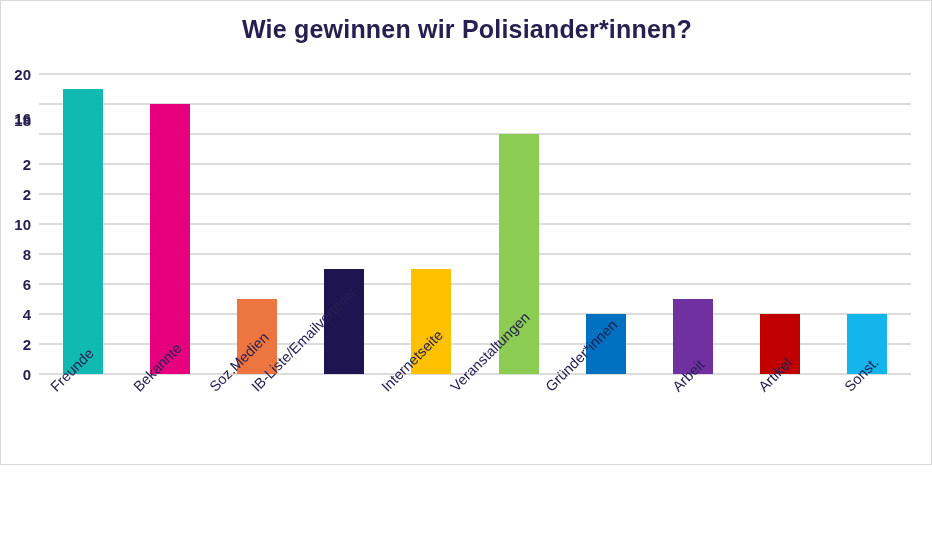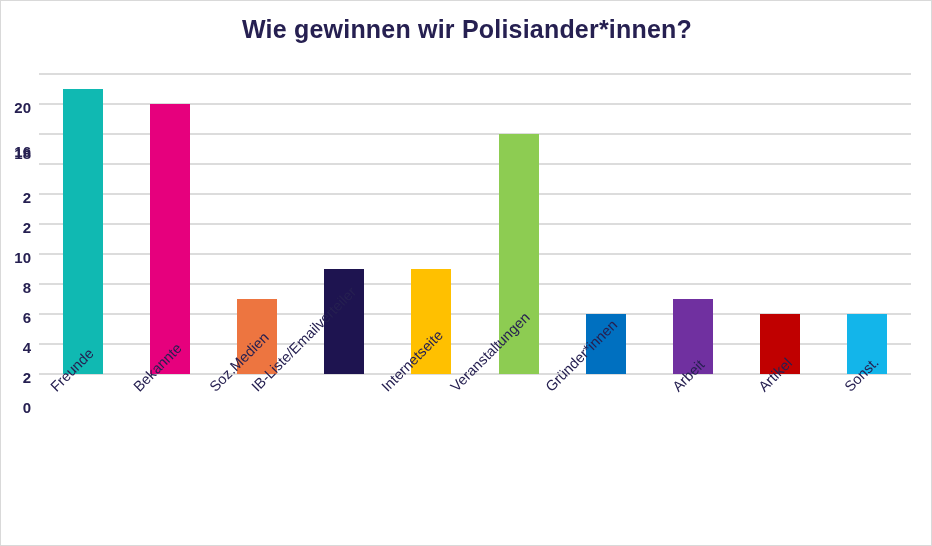--- a/index.html
+++ b/index.html
@@ -11,21 +11,21 @@
   body {
     width: 932px;
     height: 546px;
     font-family: "Liberation Sans", sans-serif;
     overflow: hidden;
   }
 
   #chart-frame {
     position: relative;
     width: 932px;
-    height: 546px;
+    height: 465px;
     background: #ffffff;
     border: 1px solid #d9d9d9;
   }
 
   
   #chart-title {
     position: absolute;
     top: 14px;
     left: 0;
     width: 932px;
@@ -68,21 +68,20 @@
   .y-tick-label {
     position: absolute;
     right: 0;
     width: 30px;
     text-align: right;
     font-size: 15px;
     font-weight: bold;
     color: #262051;
     transform: translateY(-50%);
     line-height: 1;
-    margin-top: 33px;
   }
 
   
   .bar {
     position: absolute;
     bottom: 0;
   }
 
   
   #x-axis {

